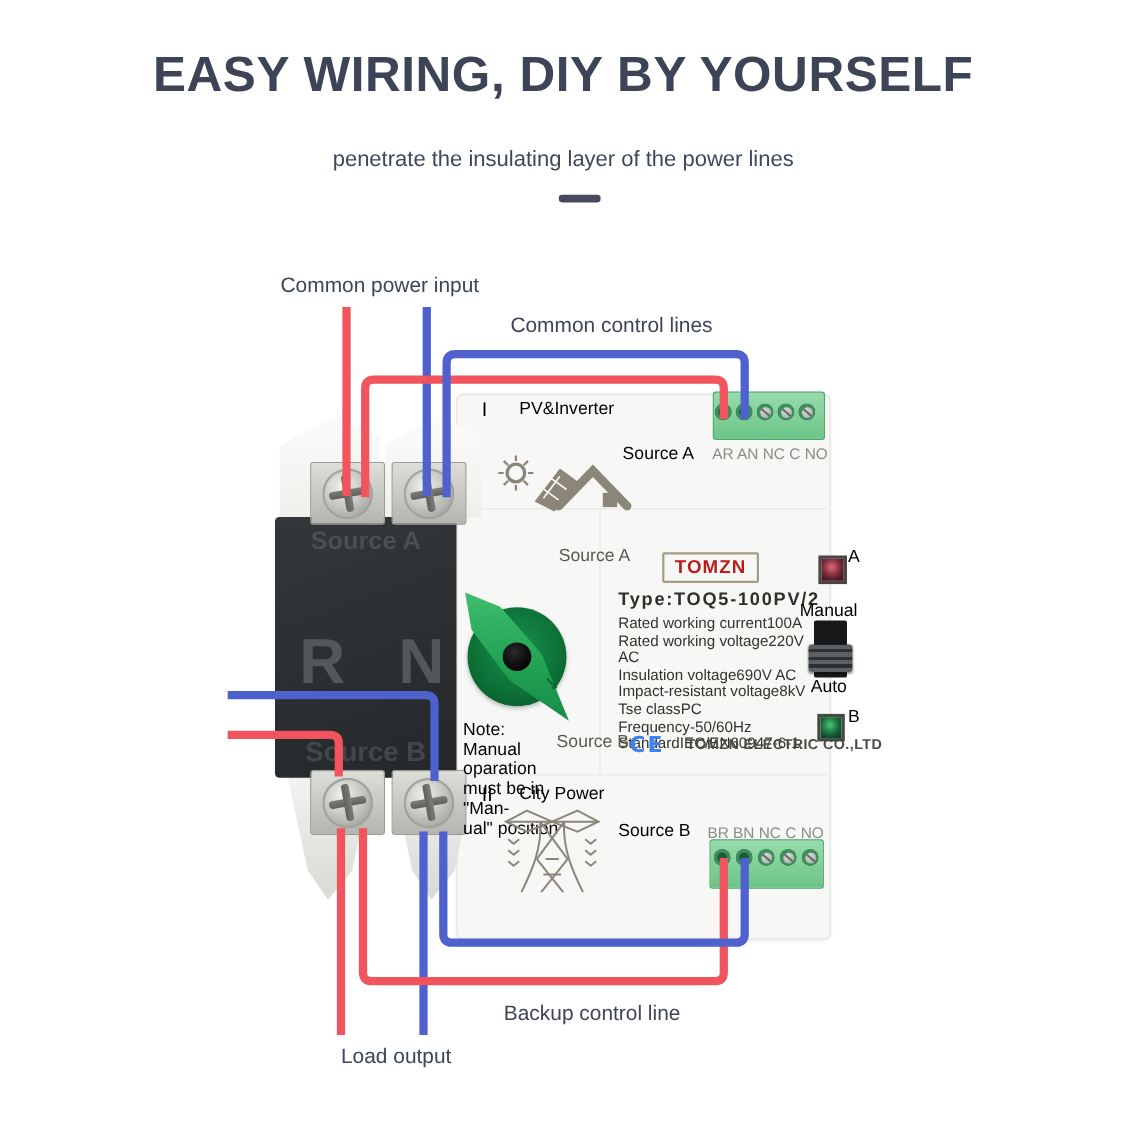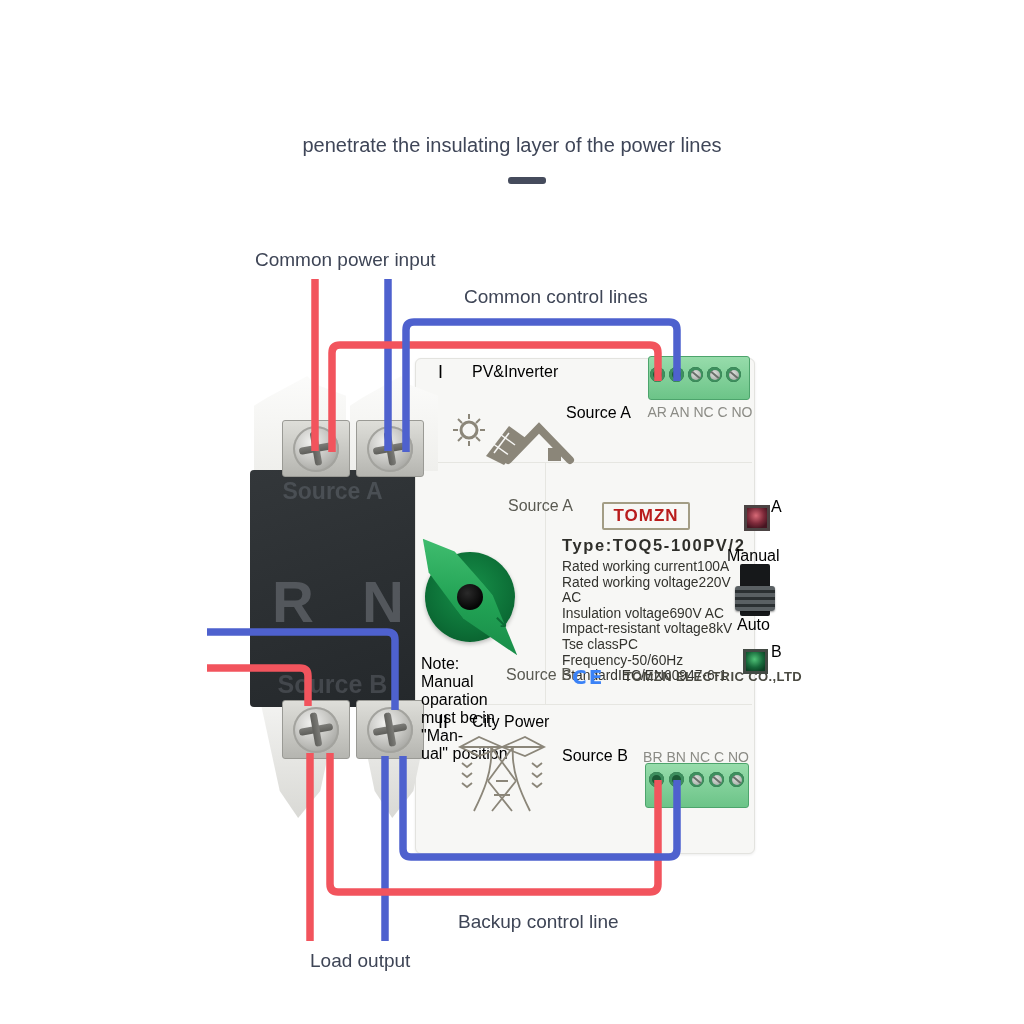--- a/index.html
+++ b/index.html
@@ -31,20 +31,21 @@
          box-shadow:inset 0 0 0 3px #3e8f5e;}
   .gscrew{position:absolute;width:10px;height:10px;border-radius:50%;
           background:radial-gradient(circle at 40% 35%,#dfe3df,#9aa09a);}
   .gscrew:after{content:"";position:absolute;left:0;top:4px;width:10px;height:2px;background:#6a706a;
           transform:rotate(40deg);}</style>
 </head>
 <body>
 
 <div id="stage">
 
+  <div class="abs hdr-title" style="top:42px;">EASY WIRING, DIY BY YOURSELF</div>
   <div class="abs hdr-sub" style="top:134px;">penetrate the insulating layer of the power lines</div>
   <div class="abs" style="left:508px;top:177px;width:38px;height:7px;background:#454b5c;border-radius:3px;"></div>
 
   <div class="abs wire-label" style="left:255px;top:249px;">Common power input</div>
   <div class="abs wire-label" style="left:464px;top:286px;">Common control lines</div>
   <div class="abs wire-label" style="left:458px;top:911px;">Backup control line</div>
   <div class="abs wire-label" style="left:310px;top:950px;">Load output</div>
 
   <div class="abs panel" style="left:415px;top:358px;width:338px;height:494px;"></div>
   <div class="abs seam" style="left:416px;top:462px;width:336px;height:1px;"></div>

